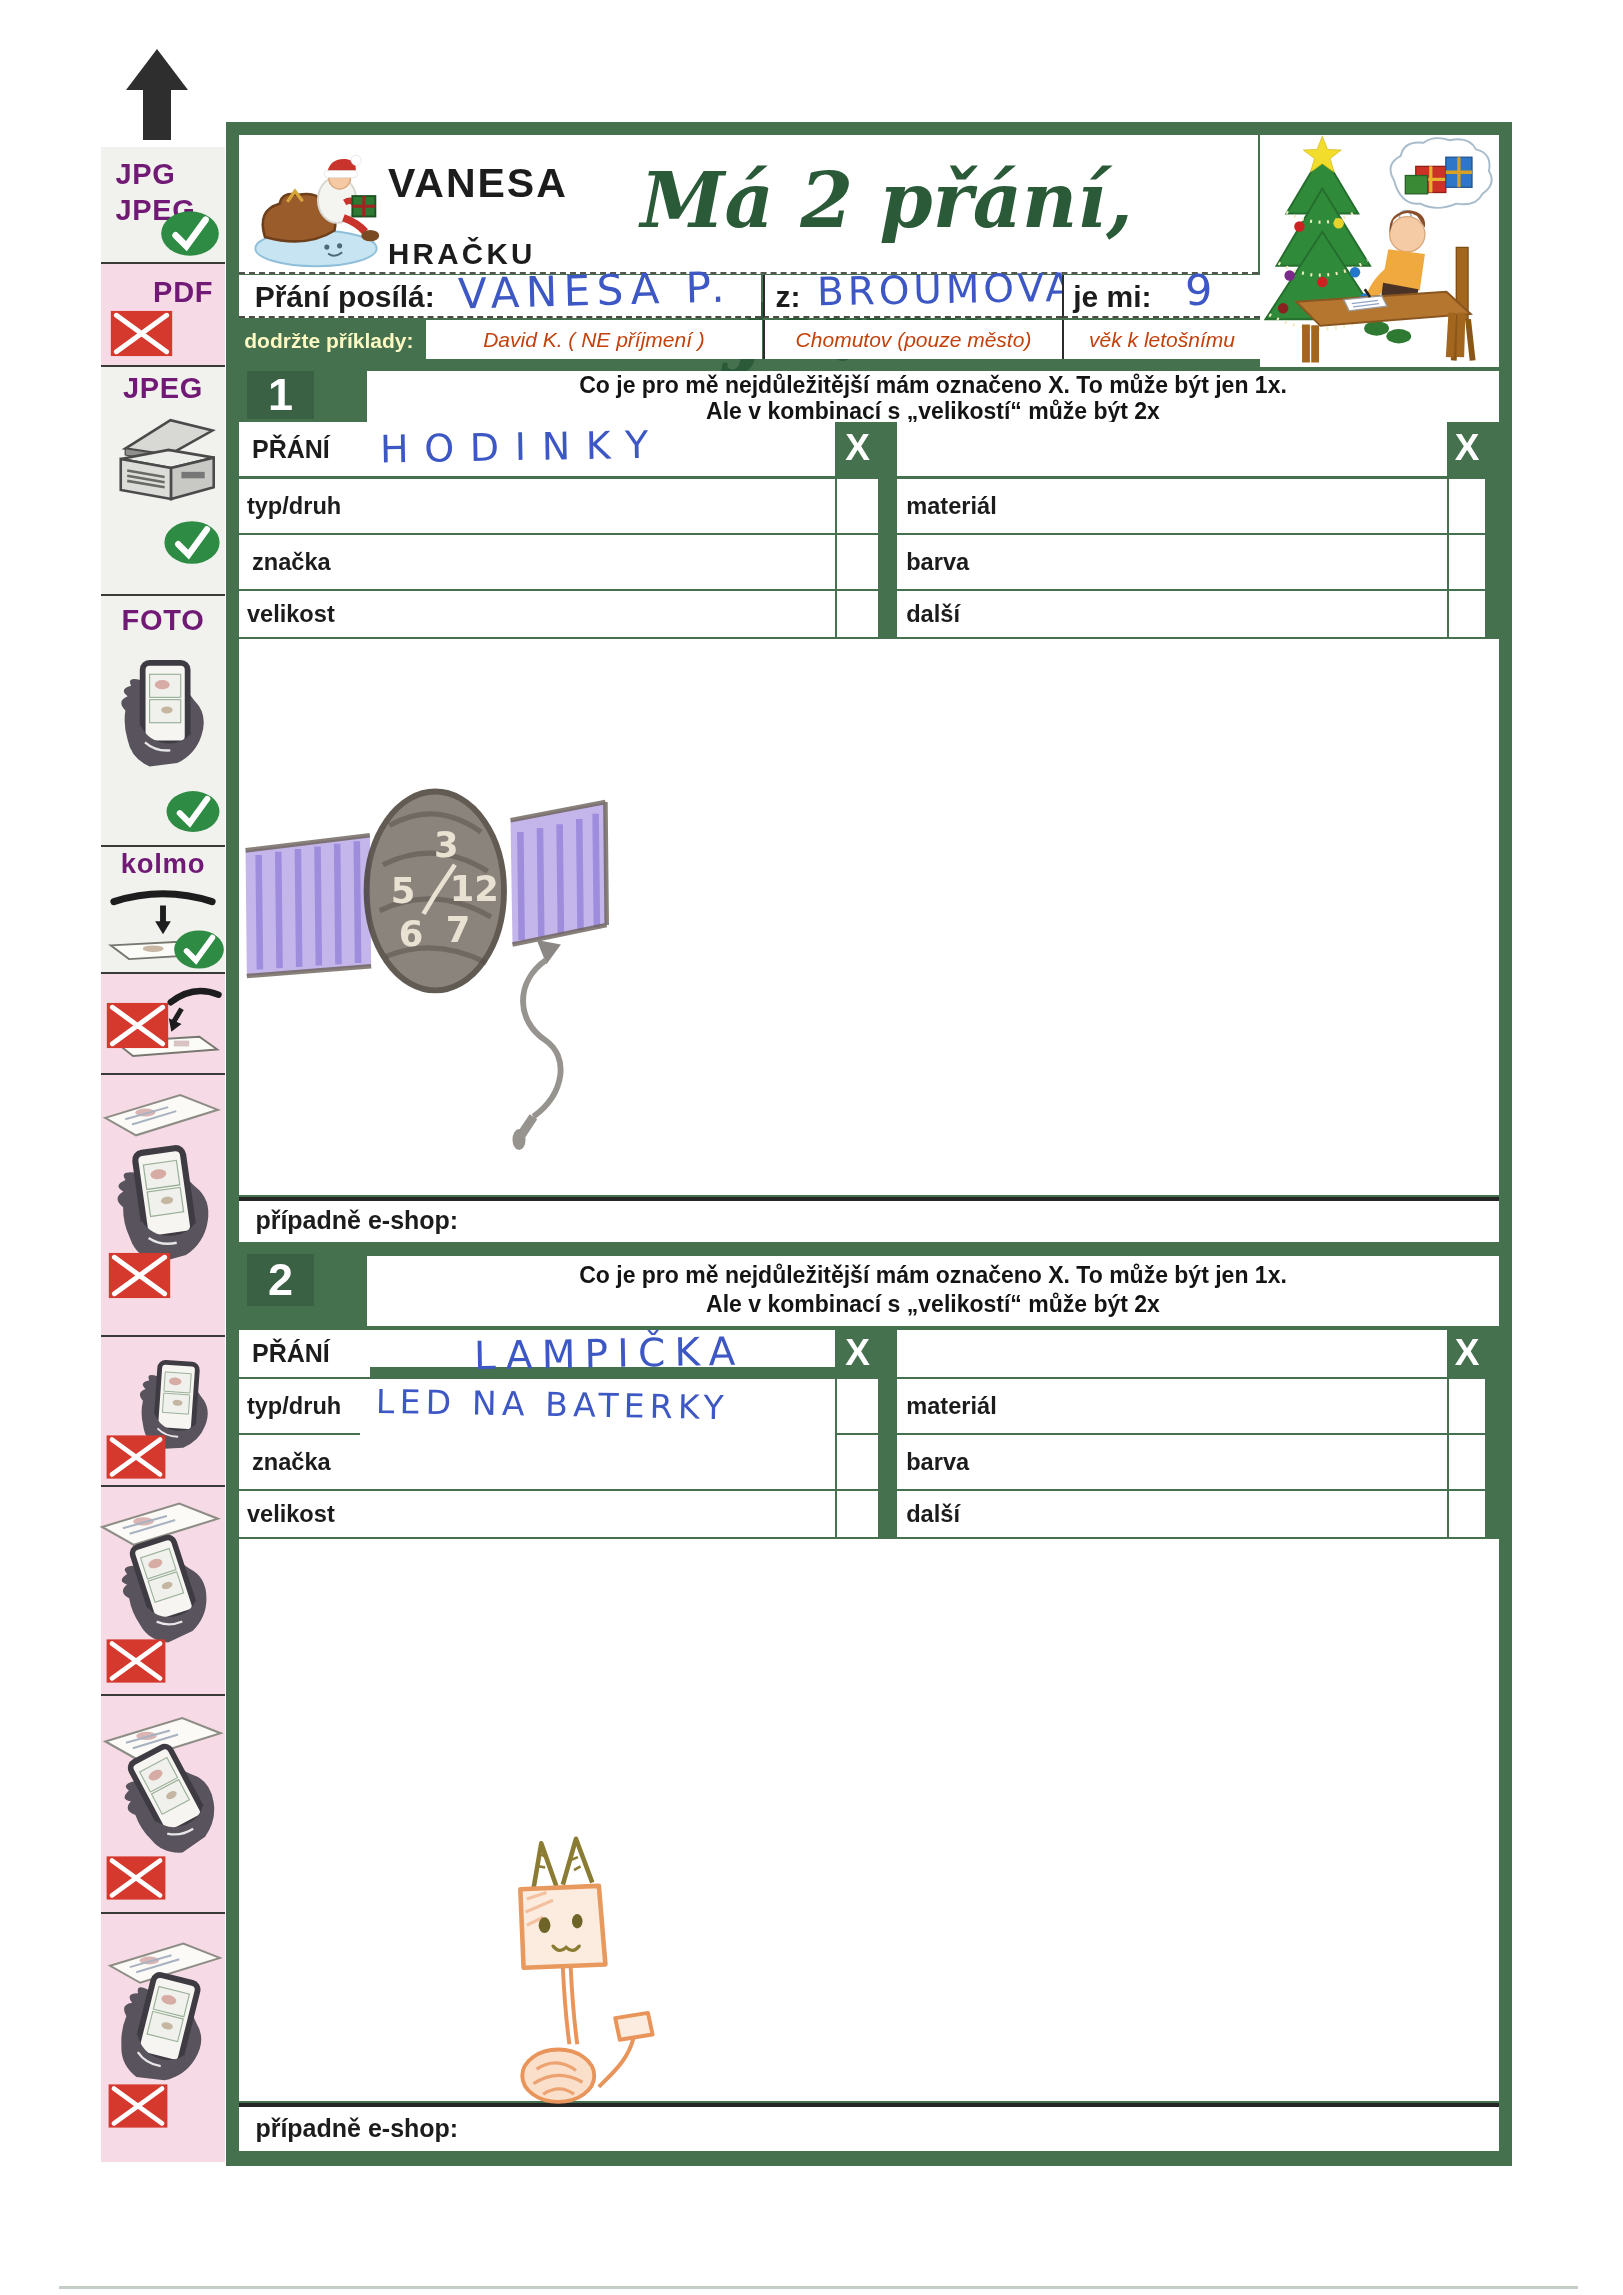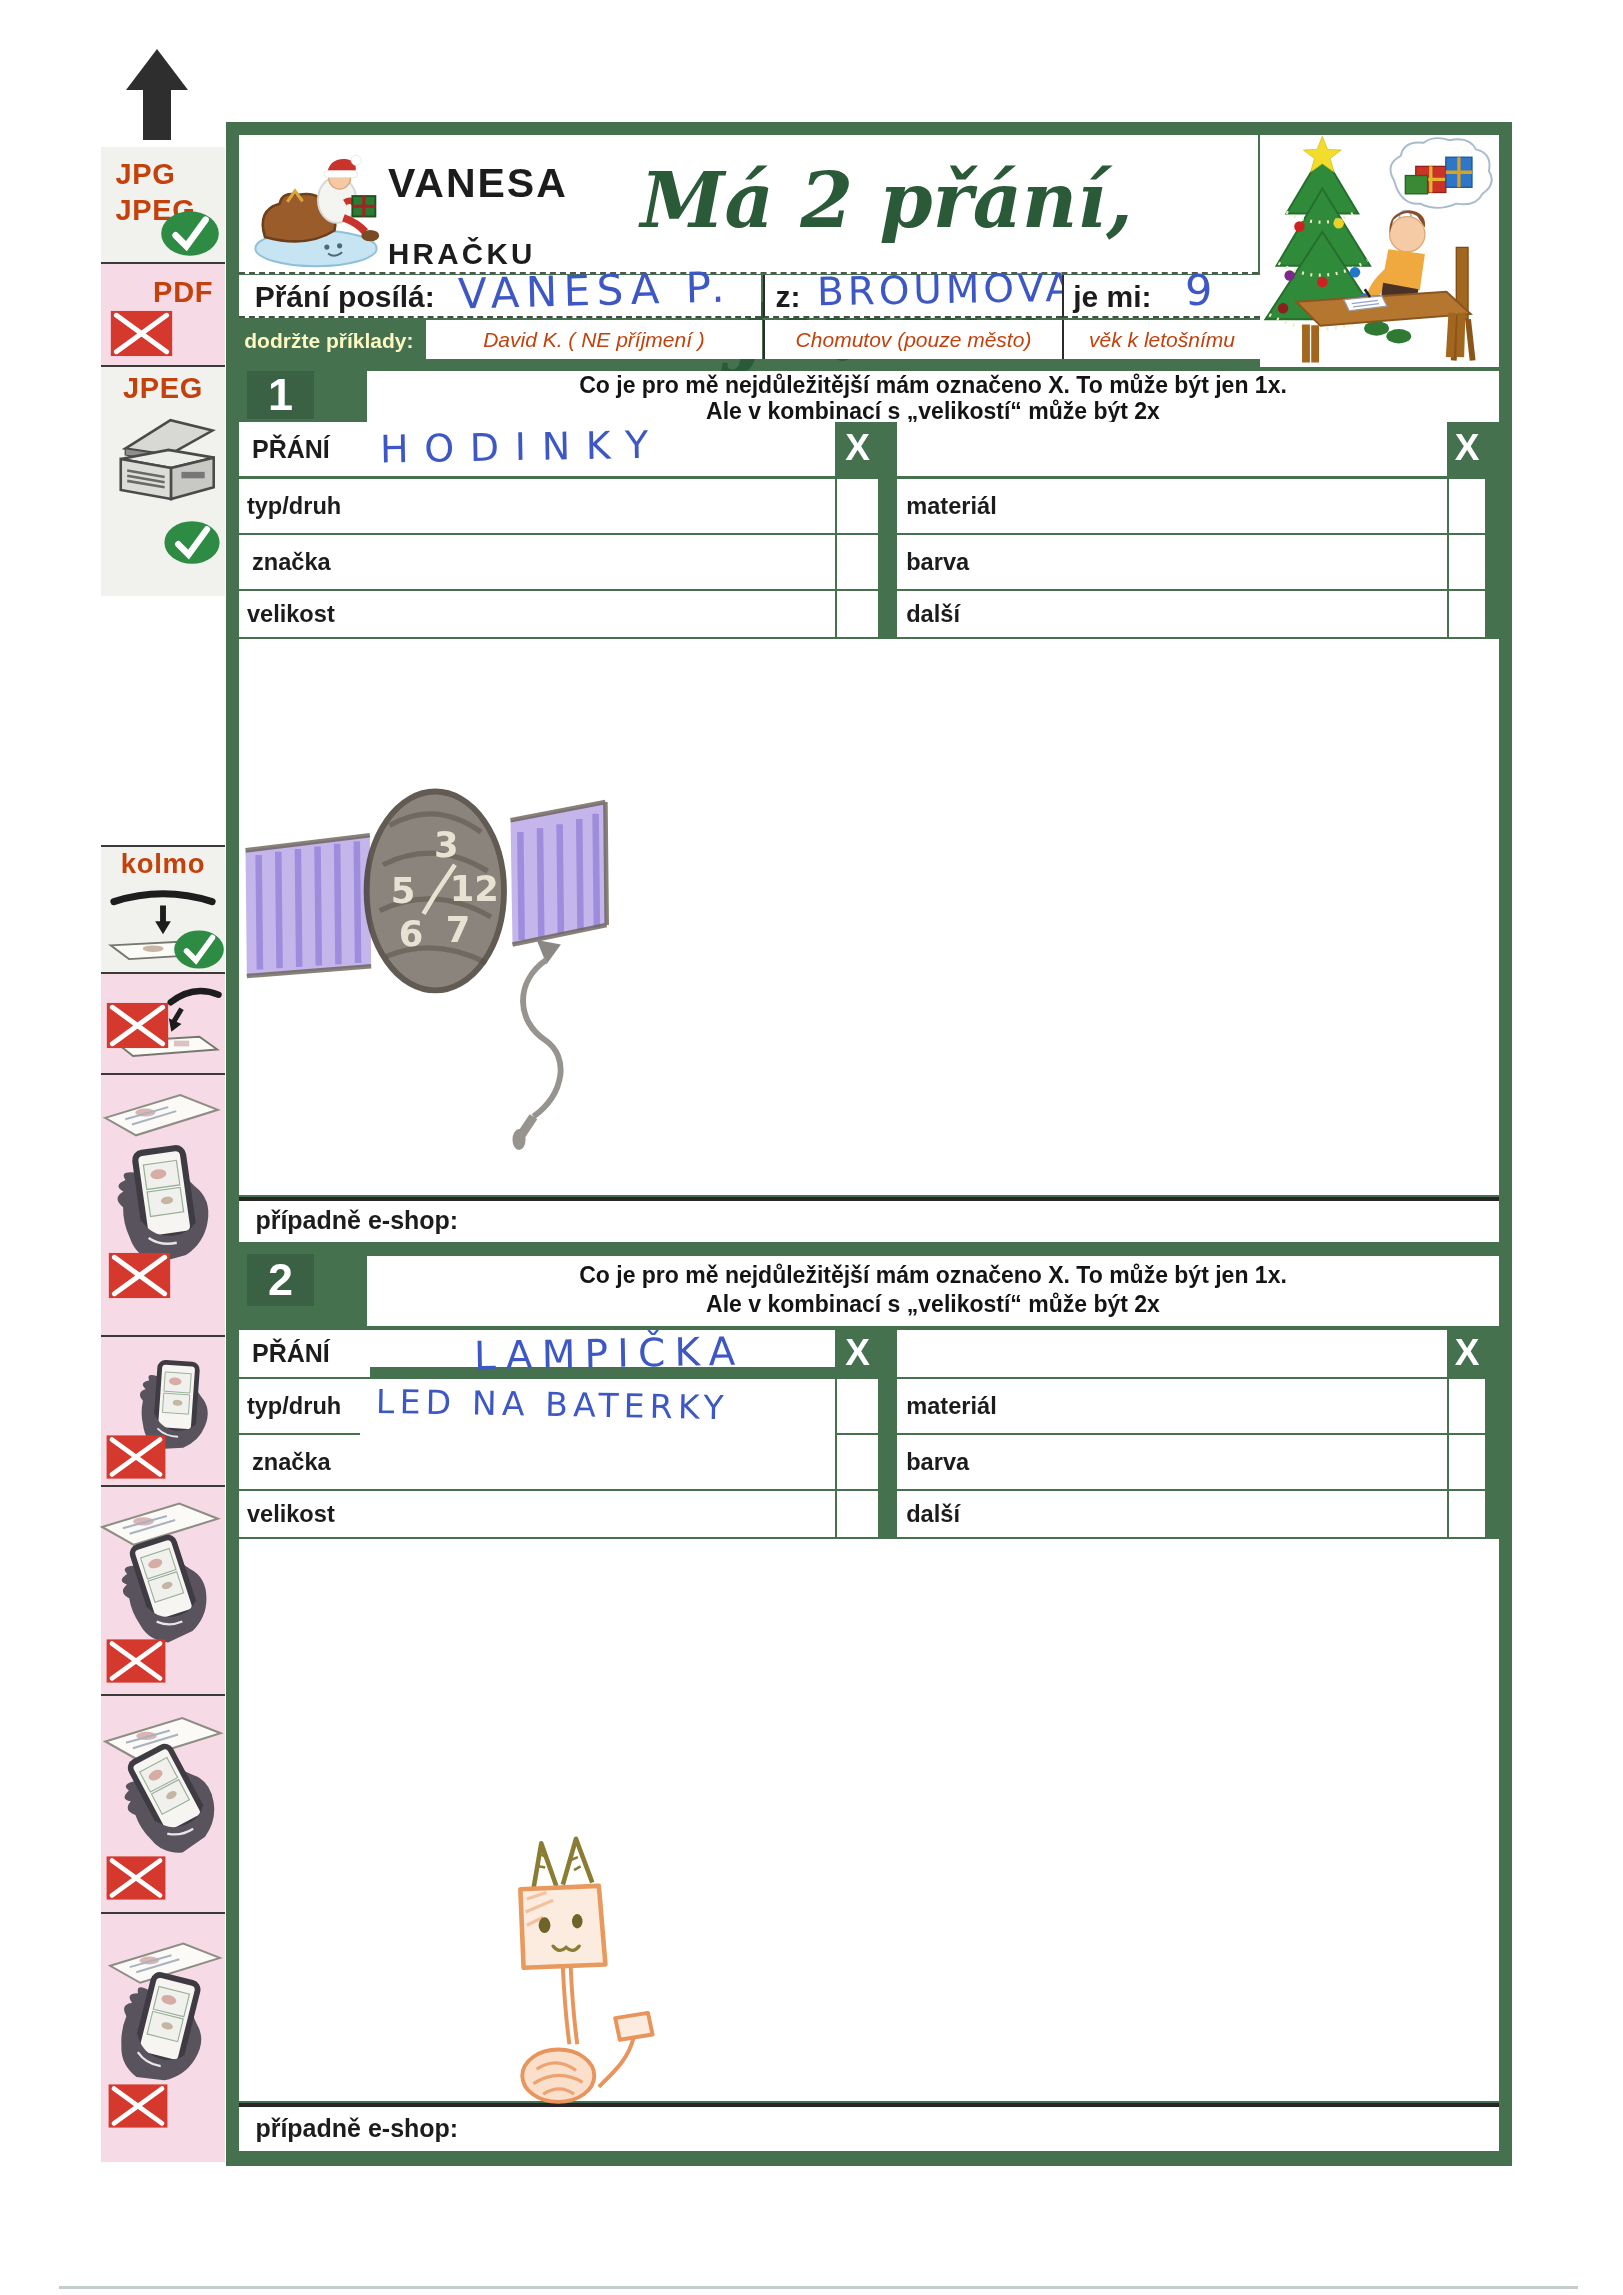--- a/index.html
+++ b/index.html
@@ -4,21 +4,21 @@
 <style>
   html,body{margin:0;padding:0;background:#ddd;}
   .page{position:relative;width:1623px;height:2295px;background:#fff;overflow:hidden;
         font-family:"Liberation Sans",sans-serif;color:#1c1c1c;}
   .abs{position:absolute;}
   
   .side{position:absolute;left:101px;width:124px;}
   .side.light{background:#f1f1ee;}
   .side.pink{background:#f6dae6;}
   .side.bt{border-top:2px solid #3a3a38;}
-  .slabel{position:absolute;font-weight:bold;color:#c2410c;font-size:29px;letter-spacing:0.7px;}
+  .slabel{position:absolute;font-weight:bold;color:#701a75;font-size:29px;letter-spacing:0.7px;}
   .slabel.center{left:0;right:0;text-align:center;}
   .sicon{position:absolute;}
   
   .up-arrow{position:absolute;left:126px;top:49px;width:62px;}
   .up-arrow .head{width:0;height:0;border-left:31px solid transparent;border-right:31px solid transparent;border-bottom:41px solid #2e2e2e;}
   .up-arrow .stem{width:27.5px;height:51px;background:#2e2e2e;margin:-0.7px auto 0 auto;}
   
   .form{position:absolute;left:226px;top:122px;width:1286px;height:2044px;background:#45714f;}
   .fcell{position:absolute;background:#fff;}
   .flabel{font-weight:bold;color:#1c1c1c;}
@@ -114,20 +114,29 @@
   <div class="side light bt" style="top:365px;height:229px;">
     <span class="slabel center" style="top:5.2px;">JPEG</span>
     <svg class="sicon" style="left:7.9px;top:41px;width:110px;height:98px;" viewBox="0 0 168 150" width="110" height="98">
         <use href="#sym-scanner"></use>
       </svg>
     <svg class="sicon" style="right:3.9px;bottom:31px;width:58px;height:45px;" viewBox="0 0 88 68" width="58" height="45">
         <use href="#sym-check"></use>
       </svg>
   </div>
 
+  <div class="side light bt" style="top:594px;height:251px;">
+    <span class="slabel center" style="top:7.9px;">FOTO</span>
+    <svg class="sicon" style="left:14.4px;top:42px;width:98px;height:151px;" viewBox="0 0 150 230" width="98" height="151">
+        <use href="#sym-phonehand"></use>
+      </svg>
+    <svg class="sicon" style="right:3.9px;bottom:14.4px;width:56px;height:43px;" viewBox="0 0 86 66" width="56" height="43">
+        <use href="#sym-check"></use>
+      </svg>
+  </div>
 
   <div class="side light bt" style="top:845px;height:127px;">
     <span class="slabel center" style="top:1.3px;font-size:27.5px;">kolmo</span>
     <svg class="sicon" style="left:3.3px;top:33px;width:118px;height:85px;" viewBox="0 0 180 130" width="118" height="85">
         <use href="#sym-kolmo"></use>
       </svg>
     <svg class="sicon" style="right:0px;bottom:3.9px;width:52px;height:41px;" viewBox="0 0 80 62" width="52" height="41">
         <use href="#sym-check"></use>
       </svg>
   </div>

